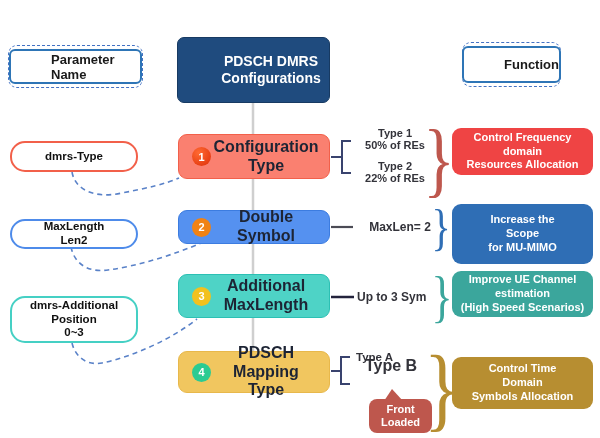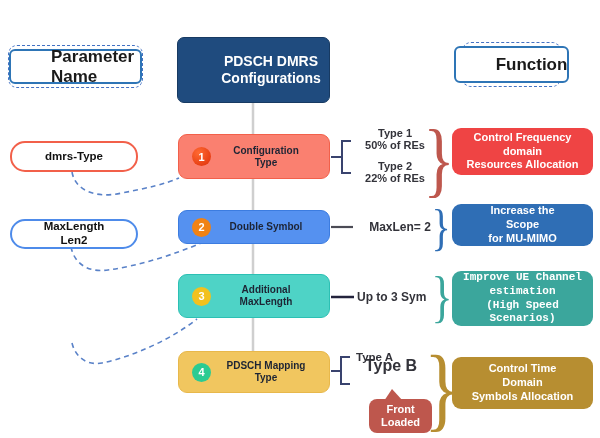--- a/index.html
+++ b/index.html
@@ -9,35 +9,35 @@
   }
   .abs{position:absolute;box-sizing:border-box;}
   .ws{white-space:pre-line;}
   .overlay{position:absolute;left:0;top:0;width:600px;height:438px;pointer-events:none;}
 
   
   .legend-outer{border:1.6px dashed #4472C4;border-radius:9px;background:#fff;
     display:flex;align-items:center;justify-content:center;}
   .legend-inner{border:2px solid #2E75B6;border-radius:6px;background:#fff;
     display:flex;align-items:center;justify-content:center;
-    font-size:17px;color:#1a1a1a;padding-left:40px;}
+    font-size:13px;color:#1a1a1a;padding-left:40px;}
   .legend-param{left:8px;top:45px;width:135px;height:43px;}
   .legend-param .legend-inner{width:123px;height:31px;}
   .legend-func{left:462px;top:42px;width:99px;height:45px;}
   .legend-func .legend-inner{width:87px;height:33px;}
 
   
   .title-box{left:177px;top:37px;width:153px;height:66px;background:#1F4B7E;
     border:1.5px solid #173A62;border-radius:7px;display:flex;align-items:center;
     justify-content:center;text-align:center;color:#ffffff;font-size:14px;line-height:1.25;padding-left:35px;}
 
   
   .row-box{left:178px;width:152px;border-radius:9px;display:flex;align-items:center;
     padding-left:13px;padding-right:8px;}
-  .row-box .label{flex:1;text-align:center;font-size:10px;line-height:1.18;color:#1d2434;}
+  .row-box .label{flex:1;text-align:center;font-size:16px;line-height:1.18;color:#1d2434;}
   .badge{width:19px;height:19px;border-radius:50%;display:flex;align-items:center;
     justify-content:center;color:#fff;font-size:11px;flex:0 0 auto;}
   .b1{top:134px;height:45px;background:#FA8070;border:1.5px solid #F2604A;}
   .b2{top:210px;height:34px;background:#5591F0;border:1.5px solid #3C7CE0;}
   .b3{top:274px;height:44px;background:#4ED3C6;border:1.5px solid #2CC0B4;}
   .b4{top:351px;height:42px;background:#F1C65F;border:1.5px solid #E8B84B;}
   .bg1{background:radial-gradient(circle at 35% 30%,#FF6A33,#DE2E08);}
   .bg2{background:#F08214;}
   .bg3{background:#F2C11E;}
   .bg4{background:#2BCB92;}
@@ -65,22 +65,22 @@
     transform:scaleX(0.8);}
   .brace1{left:426px;top:122px;width:26px;height:76px;font-size:82px;color:#BE574D;}
   .brace2{left:429px;top:204px;width:24px;height:46px;font-size:50px;color:#2F6EB5;}
   .brace3{left:430px;top:271px;width:24px;height:52px;font-size:56px;color:#3BA69C;}
   .brace4{left:428px;top:344px;width:28px;height:88px;font-size:94px;color:#B78E31;}
 
   
   .func-box{left:452px;width:141px;border-radius:9px;display:flex;align-items:center;
     justify-content:center;text-align:center;color:#ffffff;font-size:11px;line-height:1.25;}
   .f1{top:128px;height:47px;background:#ef4444;}
-  .f2{top:204px;height:42px;background:#2F6EB5;}
-  .f3{top:271px;height:55px;background:#3BA69C;font-family:Liberation Mono, monospace;}
+  .f2{top:204px;height:60px;background:#2F6EB5;}
+  .f3{top:271px;height:46px;background:#3BA69C;}
   .f4{top:357px;height:52px;background:#B78E31;}
 
   
   .callout{left:369px;top:399px;width:63px;height:34px;background:#BE574D;border-radius:8px;
     display:flex;align-items:center;justify-content:center;text-align:center;color:#fff;
     font-size:11px;line-height:1.15;}
 </style>
 </head>
 <body>
 
@@ -103,20 +103,23 @@
   </div>
   <div class="abs title-box ws">PDSCH DMRS
 Configurations</div>
   <div class="abs legend-outer legend-func">
     <div class="legend-inner">Function</div>
   </div>
 
   <div class="abs param-box p1 ws">dmrs-Type</div>
   <div class="abs param-box p2 ws">MaxLength
 Len2</div>
+  <div class="abs param-box p3 ws">dmrs-Additional
+Position
+0~3</div>
 
   <div class="abs row-box b1">
     <div class="badge bg1">1</div>
     <div class="label ws">Configuration
 Type</div>
   </div>
   <div class="abs row-box b2">
     <div class="badge bg2">2</div>
     <div class="label ws">Double Symbol</div>
   </div>

